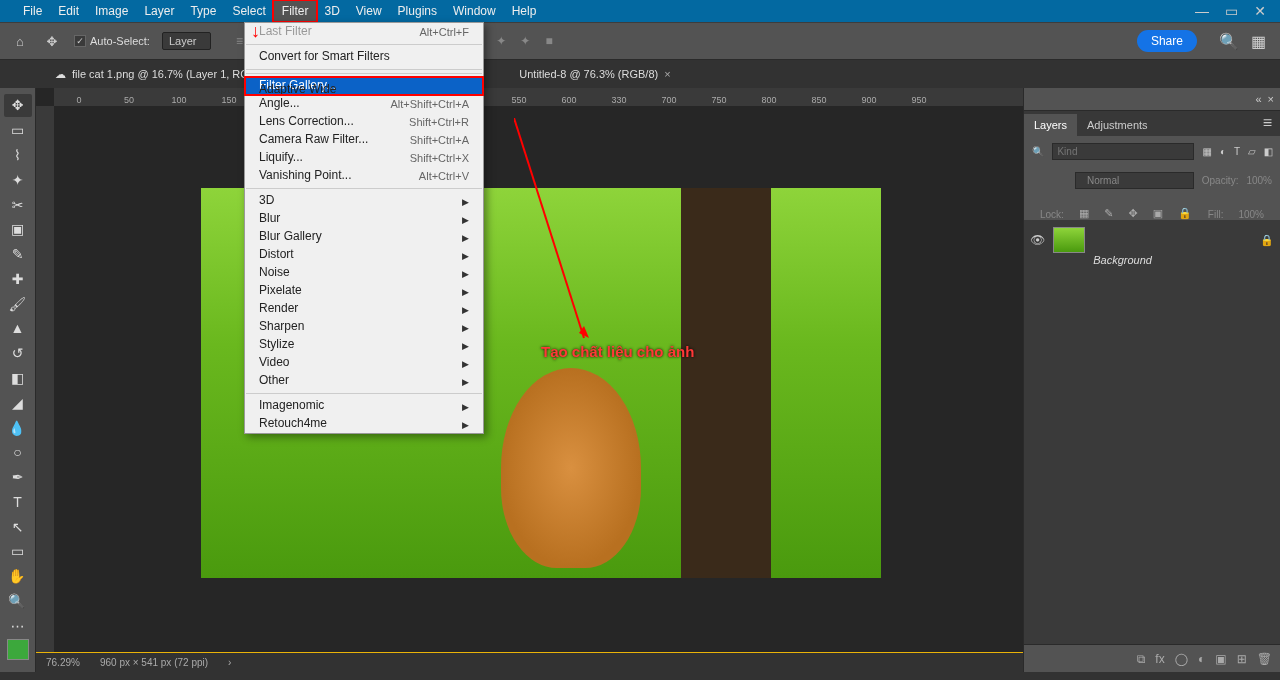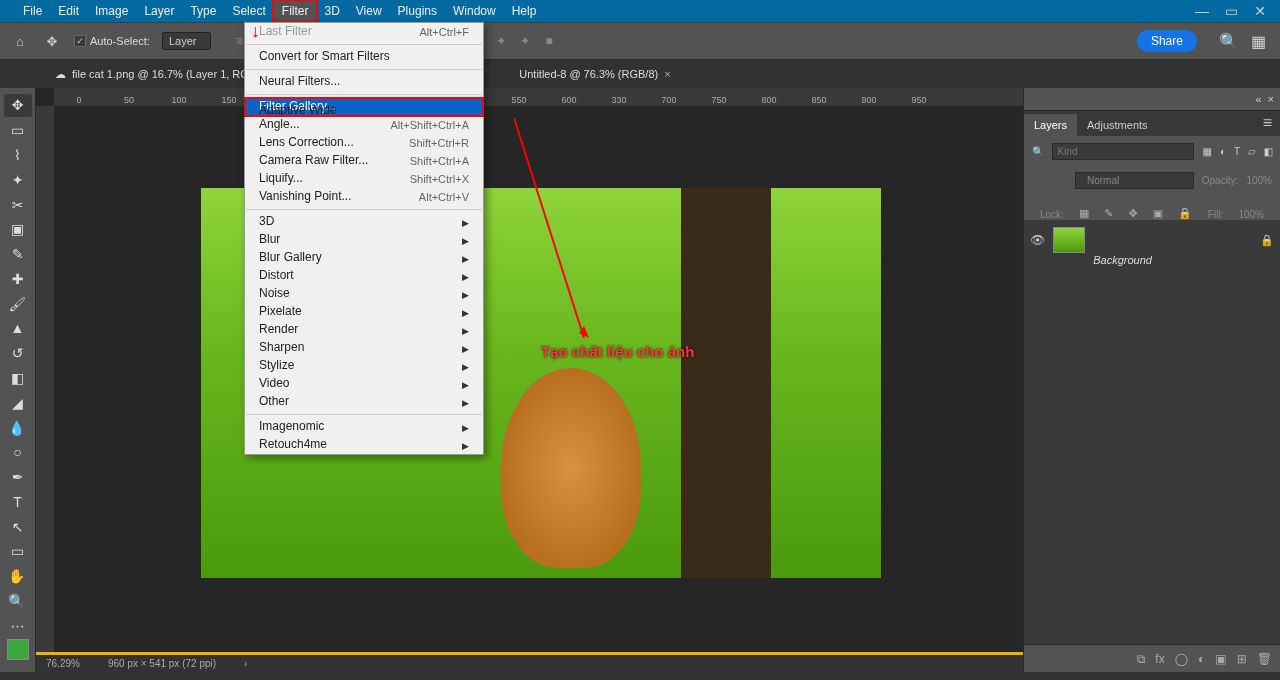--- a/index.html
+++ b/index.html
@@ -63,21 +63,21 @@
 .dropdown-menu { position: absolute; top: 22px; left: 244px; width: 240px; background: #f0f0f0; border: 1px solid #999; box-shadow: 3px 3px 8px rgba(0,0,0,0.4); z-index: 1000; font-size: 12px; color: #222; }
 .dd-item { padding: 3px 14px; display: flex; justify-content: space-between; align-items: flex-end; height: 18px; gap: 28px; }
 .dd-item.highlighted { background: #0b62c7; color: #fff; outline: 2px solid red; outline-offset: -1px; }
 .dd-item.disabled { color: #999; }
 .dd-item .shortcut { color: #666; font-size: 11px; }
 .dd-sep { height: 1px; background: #ccc; margin: 3px 1px; }
 .dd-item .sub-arrow { font-size: 9px; color: #333; }
 .red-arrow-down { position:absolute; top:-2px; left:6px; color:red; font-size:18px; font-weight:bold; }
 .red-diag { position:absolute; top:30px; left:478px; width:90px; height:230px; z-index:999; pointer-events:none; }
 
-.status-bar { position:absolute; bottom:0; left:36px; right:257px; height:20px; background:#323232; color:#aaa; font-size:10px; display:flex; align-items:center; padding:0 10px; gap:28px; border-top:3px solid #eab308; }
+.status-bar { position:absolute; bottom:0; left:36px; right:257px; height:20px; background:#323232; color:#aaa; font-size:10px; display:flex; align-items:center; padding:0 10px; gap:20px; border-top:1px solid #eab308; }
 </style>
 </head>
 <body>
 
 <div class="menubar">
   <span class="menu-item">File</span>
   <span class="menu-item">Edit</span>
   <span class="menu-item">Image</span>
   <span class="menu-item">Layer</span>
   <span class="menu-item">Type</span>
@@ -98,23 +98,20 @@
     <span class="red-arrow-down">↓</span>
     <div class="dd-item disabled">
       <span>Last Filter</span>
         <span class="shortcut">Alt+Ctrl+F</span>
     </div>
     <div class="dd-sep"></div>
     <div class="dd-item">
         <span>Convert for Smart Filters</span>
       </div>
     <div class="dd-sep"></div>
-    <div class="dd-item">
-        <span>Neural Filters...</span>
-      </div>
     <div class="dd-sep"></div>
     <div class="dd-item highlighted">
         <span>Filter Gallery...</span>
       </div>
     <div class="dd-item">
         <span>Adaptive Wide Angle...</span>
         <span class="shortcut">Alt+Shift+Ctrl+A</span>
       </div>
     <div class="dd-item">
         <span>Lens Correction...</span>

